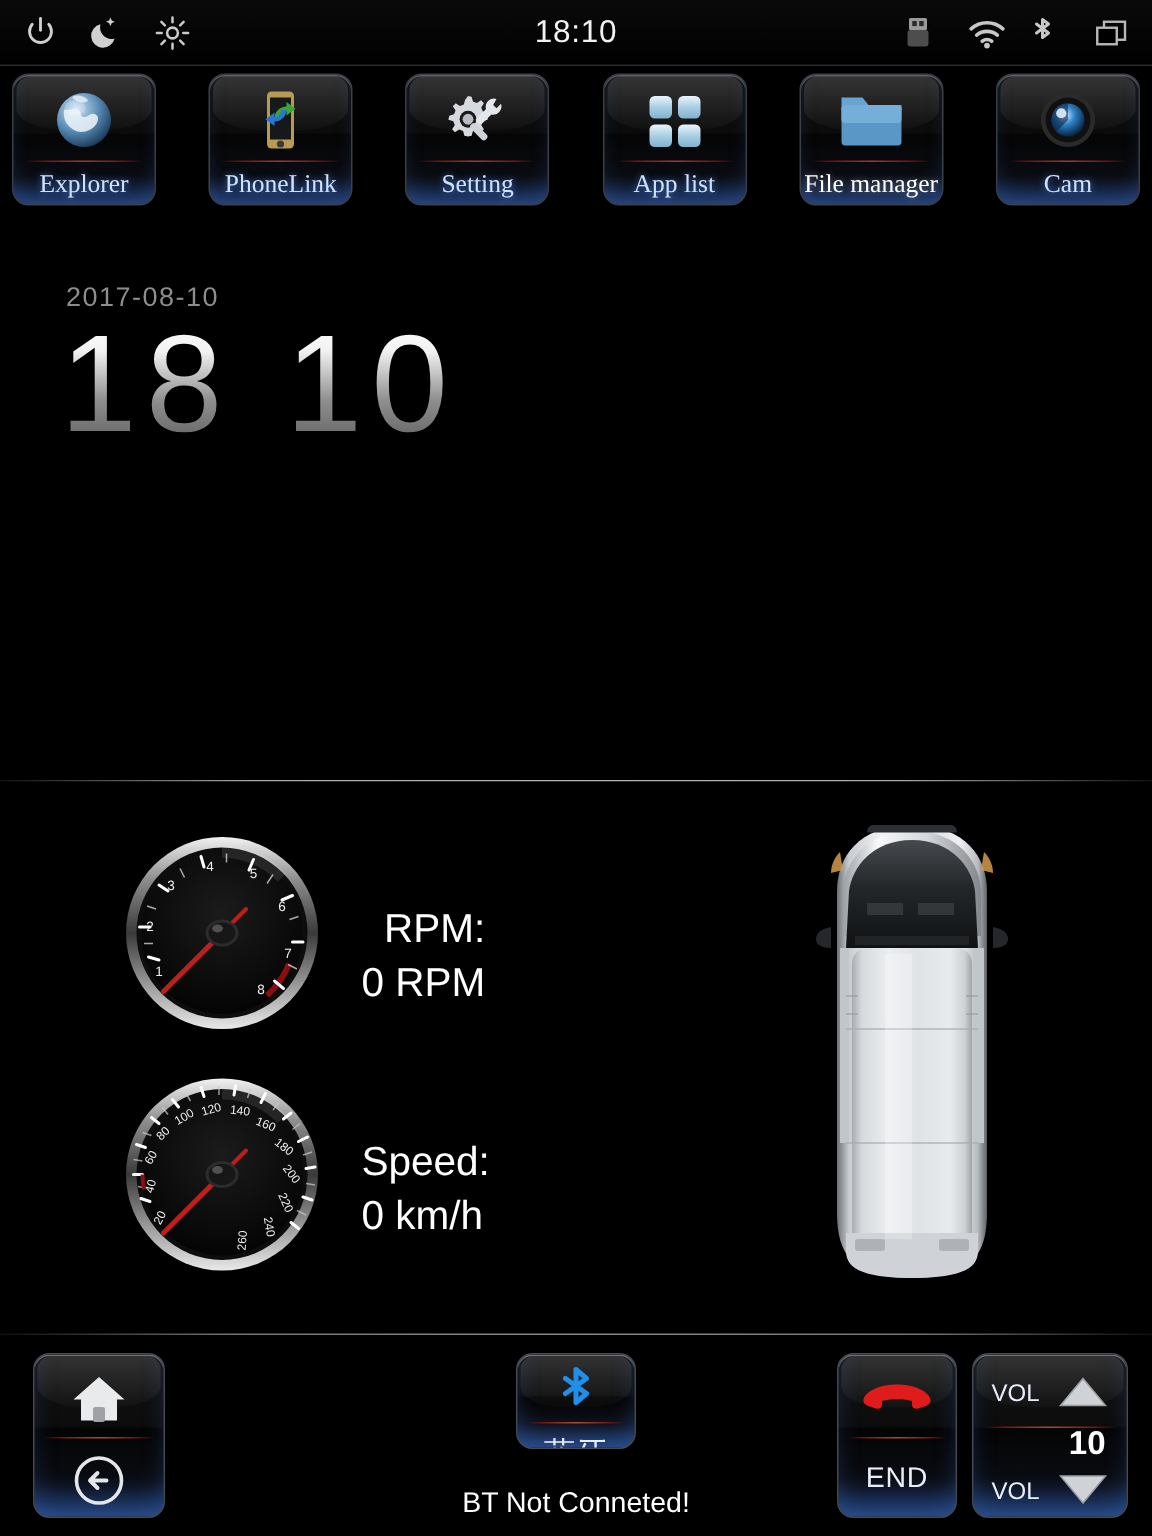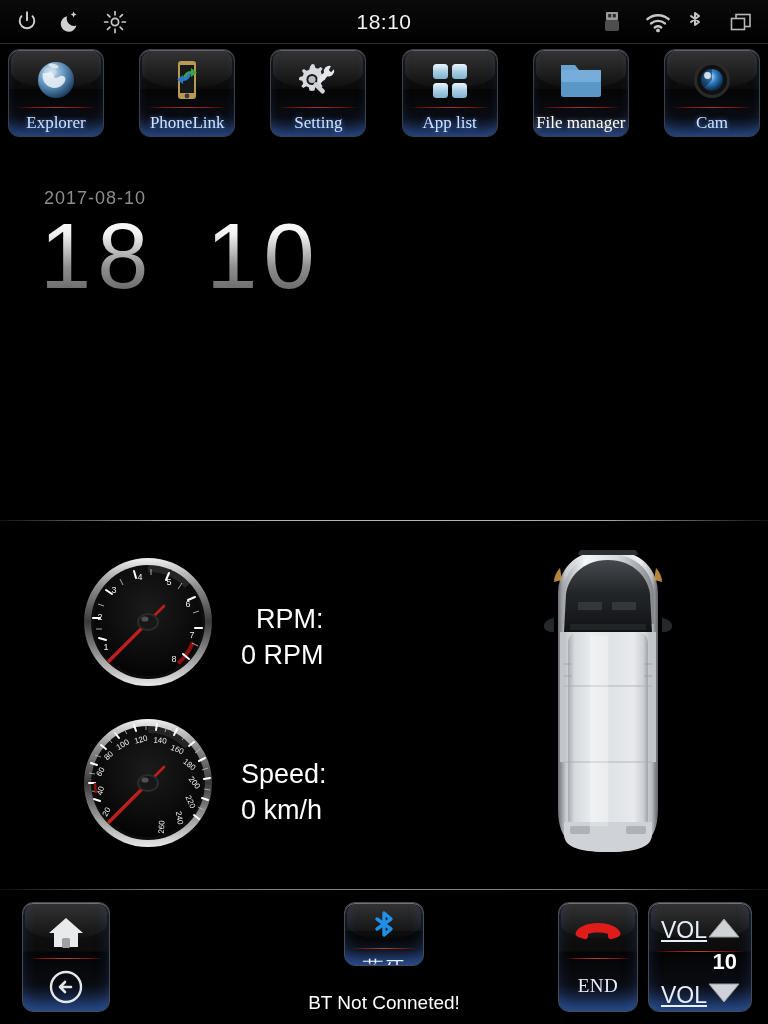--- a/index.html
+++ b/index.html
@@ -73,21 +73,21 @@
   .clockpanel{
     position:absolute; left:0; top:152px; width:768px; height:368px;
     background:#000;
   }
   .date{
     position:absolute; left:44px; top:36px;
     font-size:18px; color:#8d8d8d; letter-spacing:1px;
   }
   .bigclock{
     position:absolute; left:40px; top:58px;
-    display:flex; align-items:flex-start; gap:52px;
+    display:flex; align-items:flex-start; gap:36px;
   }
   .bigclock span{
     font-size:92px; line-height:1;
     font-weight:300;
     letter-spacing:6px;
     background:linear-gradient(180deg,#ffffff 0%,#f2f2f2 26%,#8e8e8e 62%,#5a5a5a 100%);
     -webkit-background-clip:text; background-clip:text; color:transparent;
   }
   .divline{
     position:absolute; left:0; top:520px; width:768px; height:1px;
@@ -138,21 +138,21 @@
   .btile-top{ position:absolute; left:0; right:0; display:flex; align-items:center; justify-content:center; }
   .btile-bot{ position:absolute; left:0; right:0; display:flex; align-items:center; justify-content:center;
               font-size:19px; color:#e8eefc; letter-spacing:.5px; }
   .btcaption{
     position:absolute; left:0; right:14px; text-align:center;
     font-size:19px; color:#fff;
   }
   .volnum{
     position:absolute; right:14px; font-size:22px; font-weight:bold; color:#fff;
   }
-  .vollbl{ font-size:23px; color:#e9eefb;text-decoration:underline; }
+  .vollbl{ font-size:16px; color:#e9eefb; }
 </style>
 </head>
 <body>
 
 <div class="statusbar">
   <div class="sb-left">
     <span class="sb-ic">
       <svg width="26" height="26" viewBox="0 0 26 26">
           <g fill="none" stroke="#d0d0d0" stroke-width="1.9" stroke-linecap="round">
         <path d="M7.5 7.2a7.3 7.3 0 1 0 11 0"></path>
@@ -559,21 +559,21 @@
   </div>
   <div class="btcaption" style="left:230px; width:308px; top:102px;">BT Not Conneted!</div>
 
   <div class="btile" style="left:558px; top:12px; width:80px; height:110px;">
     <div class="btile-top" style="top:6px; height:48px;">
       <svg width="50" height="30" viewBox="0 0 50 30">
         <path d="M25 5C14 5 5 9 3 14c-1 2 0 4 2 5l6 2c2 .5 4-.5 4-2.5V16c3-1 7-1.4 10-1.4s7 .4 10 1.4v2.5c0 2 2 3 4 2.5l6-2c2-1 3-3 2-5-2-5-11-9-22-9z" fill="#e01b1b"></path>
       </svg>
     </div>
     <div class="btile-redline" style="top:55px;"></div>
-    <div class="btile-bot" style="top:58px; height:50px;font-family:Liberation Serif, serif;">END</div>
+    <div class="btile-bot" style="top:58px; height:50px;">END</div>
   </div>
 
   <div class="btile" style="left:648px; top:12px; width:104px; height:110px;">
     <div style="position:absolute; left:0; right:0; top:6px; height:42px; display:flex; align-items:center; justify-content:space-between; padding:0 12px;">
       <span class="vollbl">VOL</span>
       <span>
         <svg width="34" height="22" viewBox="0 0 34 22">
             <path d="M17 2l15 18H2z" fill="#cfd2d6" stroke="#9a9da1" stroke-width="1"></path>
           </svg>
       </span>

